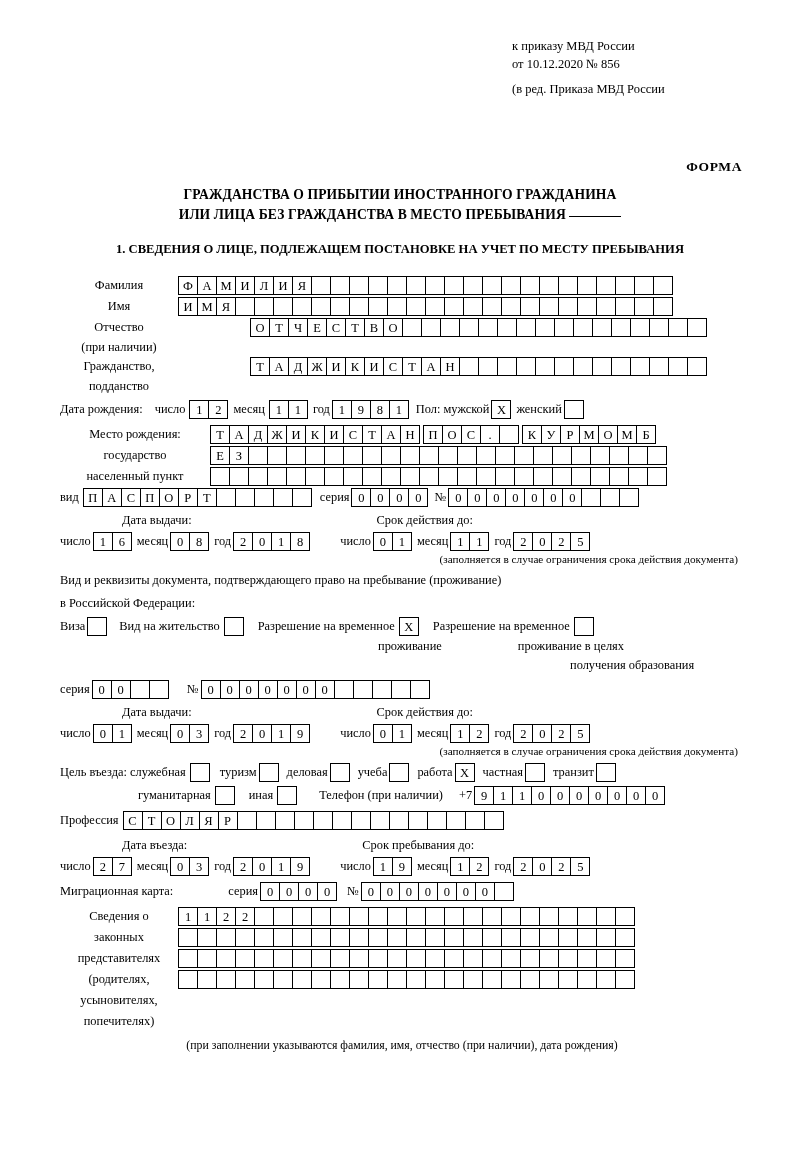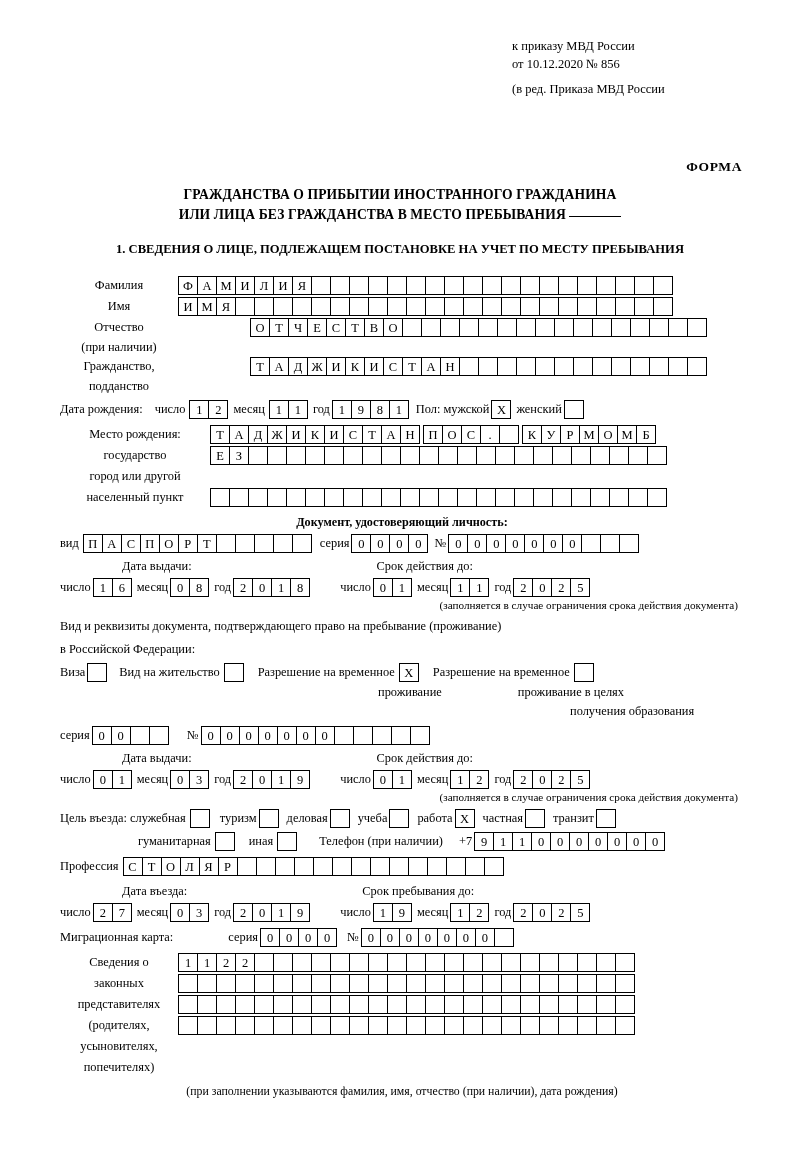--- a/index.html
+++ b/index.html
@@ -367,23 +367,20 @@
           <div class="bx"></div>
           <div class="bx"></div>
           <div class="bx"></div>
           <div class="bx"></div>
           <div class="bx"></div>
           <div class="bx"></div>
           <div class="bx"></div>
         </div>
     </div>
     <div class="row">
-      <div class="row-label-col w150">город или другой</div>
-    </div>
-    <div class="row">
       <div class="row-label-col w150">населенный пункт</div>
       <div class="boxes" id="birthplace-r3">
           <div class="bx first"></div>
           <div class="bx"></div>
           <div class="bx"></div>
           <div class="bx"></div>
           <div class="bx"></div>
           <div class="bx"></div>
           <div class="bx"></div>
           <div class="bx"></div>
@@ -399,23 +396,20 @@
           <div class="bx"></div>
           <div class="bx"></div>
           <div class="bx"></div>
           <div class="bx"></div>
           <div class="bx"></div>
           <div class="bx"></div>
           <div class="bx"></div>
         </div>
     </div>
 
-    <div class="row mt6" style="justify-content:center">
-      <span class="underline-head">Документ, удостоверяющий личность:</span>
-    </div>
     <div class="row">
       <span class="lbl">вид</span>
       <div class="boxes grp" id="doc-type">
           <div class="bx first">П</div>
           <div class="bx">А</div>
           <div class="bx">С</div>
           <div class="bx">П</div>
           <div class="bx">О</div>
           <div class="bx">Р</div>
           <div class="bx">Т</div>

